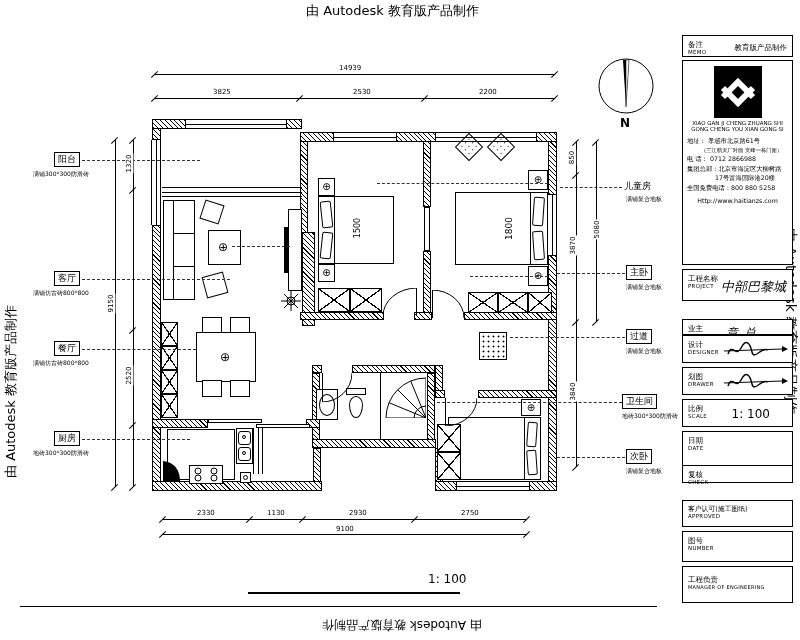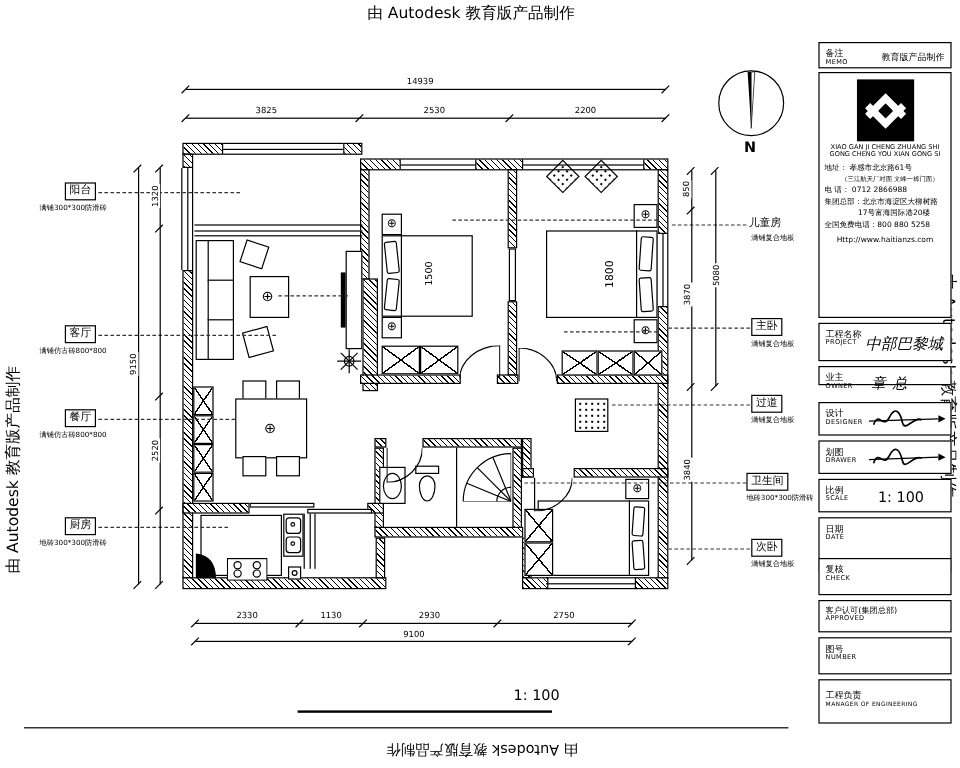--- a/index.html
+++ b/index.html
@@ -356,21 +356,21 @@
   </div>
 
   <div class="tb" style="top:269px;height:32px">
     <div class="hd">
         <span class="cn">工程名称</span>
         <span class="en">PROJECT</span>
       </div>
     <div class="val handw" style="top:8px;font-size:13px">中部巴黎城</div>
   </div>
 
-  <div class="tb" style="top:305px;height:16px">
+  <div class="tb" style="top:319px;height:16px">
     <div class="hd">
         <span class="cn">业主</span>
         <span class="en">OWNER</span>
       </div>
     <div class="val handw" style="top:5px;right:30px;font-size:12px;letter-spacing:6px">章总</div>
   </div>
 
   <div class="tb" style="top:335px;height:28px">
     <div class="hd">
         <span class="cn">设计</span>
@@ -407,30 +407,30 @@
     <div class="val" style="top:7px;right:22px;font-size:12px">1:  100</div>
   </div>
 
   <div class="tb" style="top:431px;height:46px">
     <div class="hd">
         <span class="cn">日期</span>
         <span class="en">DATE</span>
       </div>
   </div>
 
-  <div class="tb" style="top:465px;height:31px">
+  <div class="tb" style="top:465px;height:18px">
     <div class="hd">
         <span class="cn">复核</span>
         <span class="en">CHECK</span>
       </div>
   </div>
 
   <div class="tb" style="top:500px;height:27px">
     <div class="hd">
-        <span class="cn" style="font-size:6.8px">客户认可(集团总部)</span>
+        <span class="cn" style="font-size:6.8px">客户认可(施工图纸)</span>
         <span class="en">APPROVED</span>
       </div>
   </div>
 
   <div class="tb" style="top:531px;height:31px">
     <div class="hd">
         <span class="cn">图号</span>
         <span class="en">NUMBER</span>
       </div>
   </div>

